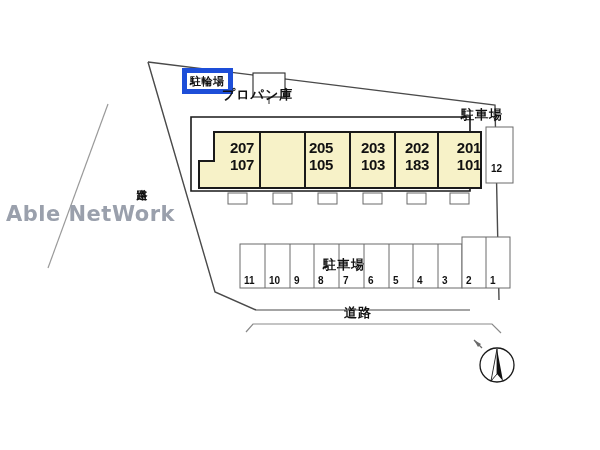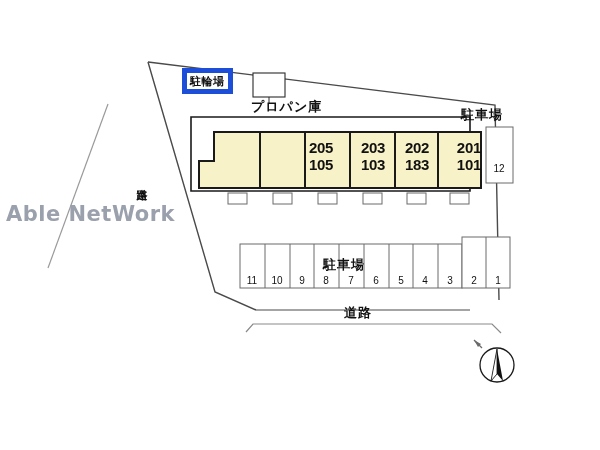--- a/index.html
+++ b/index.html
@@ -59,22 +59,21 @@
     font-size: 15px;
     font-weight: bold;
     text-align: center;
     color: #111111;
     line-height: 1.12;
     letter-spacing: -0.3px;
   }
   .stall-num {
     position: absolute;
     font-size: 10px;
-    font-weight: normal;
-    text-align: center;
+    font-weight: bold;
     color: #111111;
     width: 16px;
   }
   .watermark {
     position: absolute;
     left: 6px;
     top: 202px;
     font-size: 21px;
     font-weight: bold;
     color: #9aa0ac;
@@ -162,30 +161,34 @@
       <circle cx="497" cy="365" r="17" fill="#ffffff" stroke="#1a1a1a" stroke-width="1.3"></circle>
       <path d="M 497 349 L 491 381 L 497 374 L 503 381 Z" fill="#111111"></path>
       <path d="M 497 349 L 491 381 L 497 374 Z" fill="#ffffff" stroke="#111111" stroke-width="0.8"></path>
       <path d="M 474 340 L 482 348" stroke="#6a6a6a" stroke-width="1.2"></path>
       <path d="M 474 340 L 478 347 L 481 344 Z" fill="#6a6a6a"></path>
     </g>
   </svg>
 
   <div class="lbl lbl-boxed" style="left:182px; top:68px;">駐輪場</div>
 
-  <div class="lbl lbl-plain" style="left:222px; top:100px;margin-left:29px;">プロパン庫</div>
+  <div class="lbl lbl-plain" style="left:222px; top:88px;">プロパン庫</div>
 
   <div class="lbl lbl-plain" style="left:461px; top:108px;">駐車場</div>
 
   <div class="lbl lbl-plain" style="left:323px; top:258px;">駐車場</div>
 
   <div class="lbl lbl-vert" style="left:136px; top:180px;">道路</div>
 
   <div class="lbl lbl-plain" style="left:344px; top:306px;">道路</div>
 
+  <div class="unit-num" style="left:221px; top:140px; width:42px;">
+    <div>207</div>
+    <div>107</div>
+  </div>
 
 
   <div class="unit-num" style="left:307px; top:140px; width:28px;">
     <div>205</div>
     <div>105</div>
   </div>
 
   <div class="unit-num" style="left:352px; top:140px; width:42px;">
     <div>203</div>
     <div>103</div>

